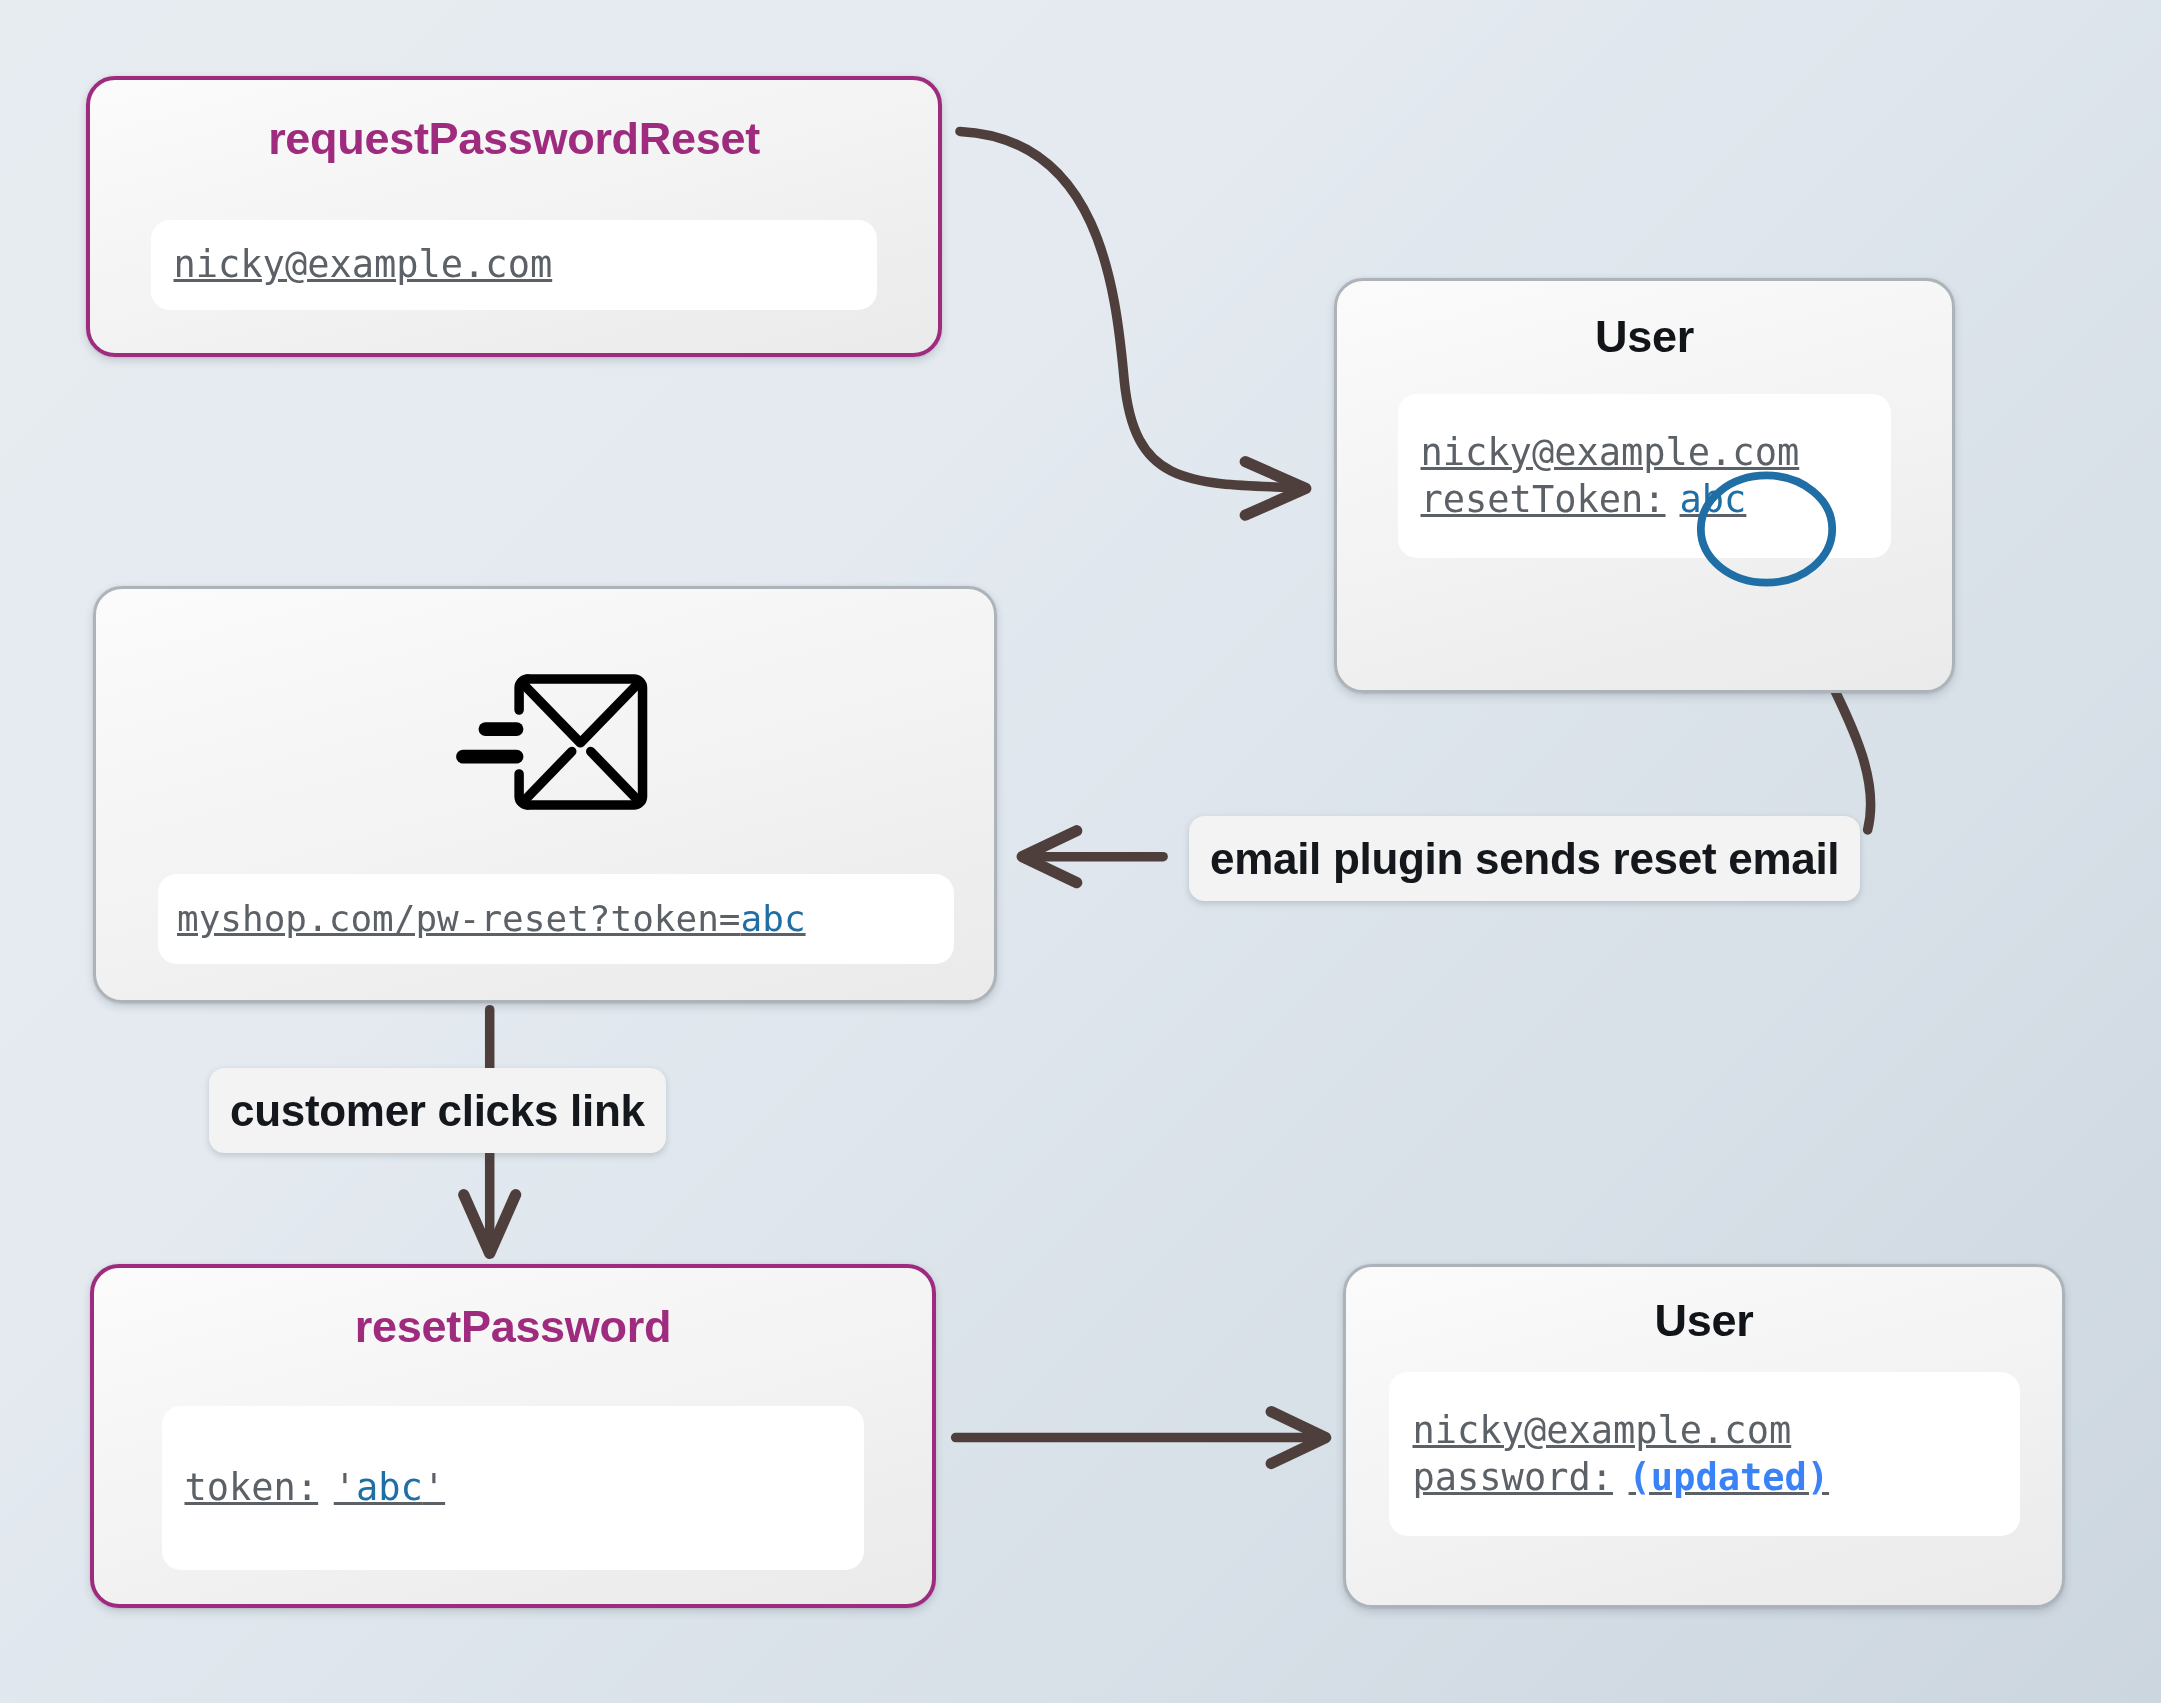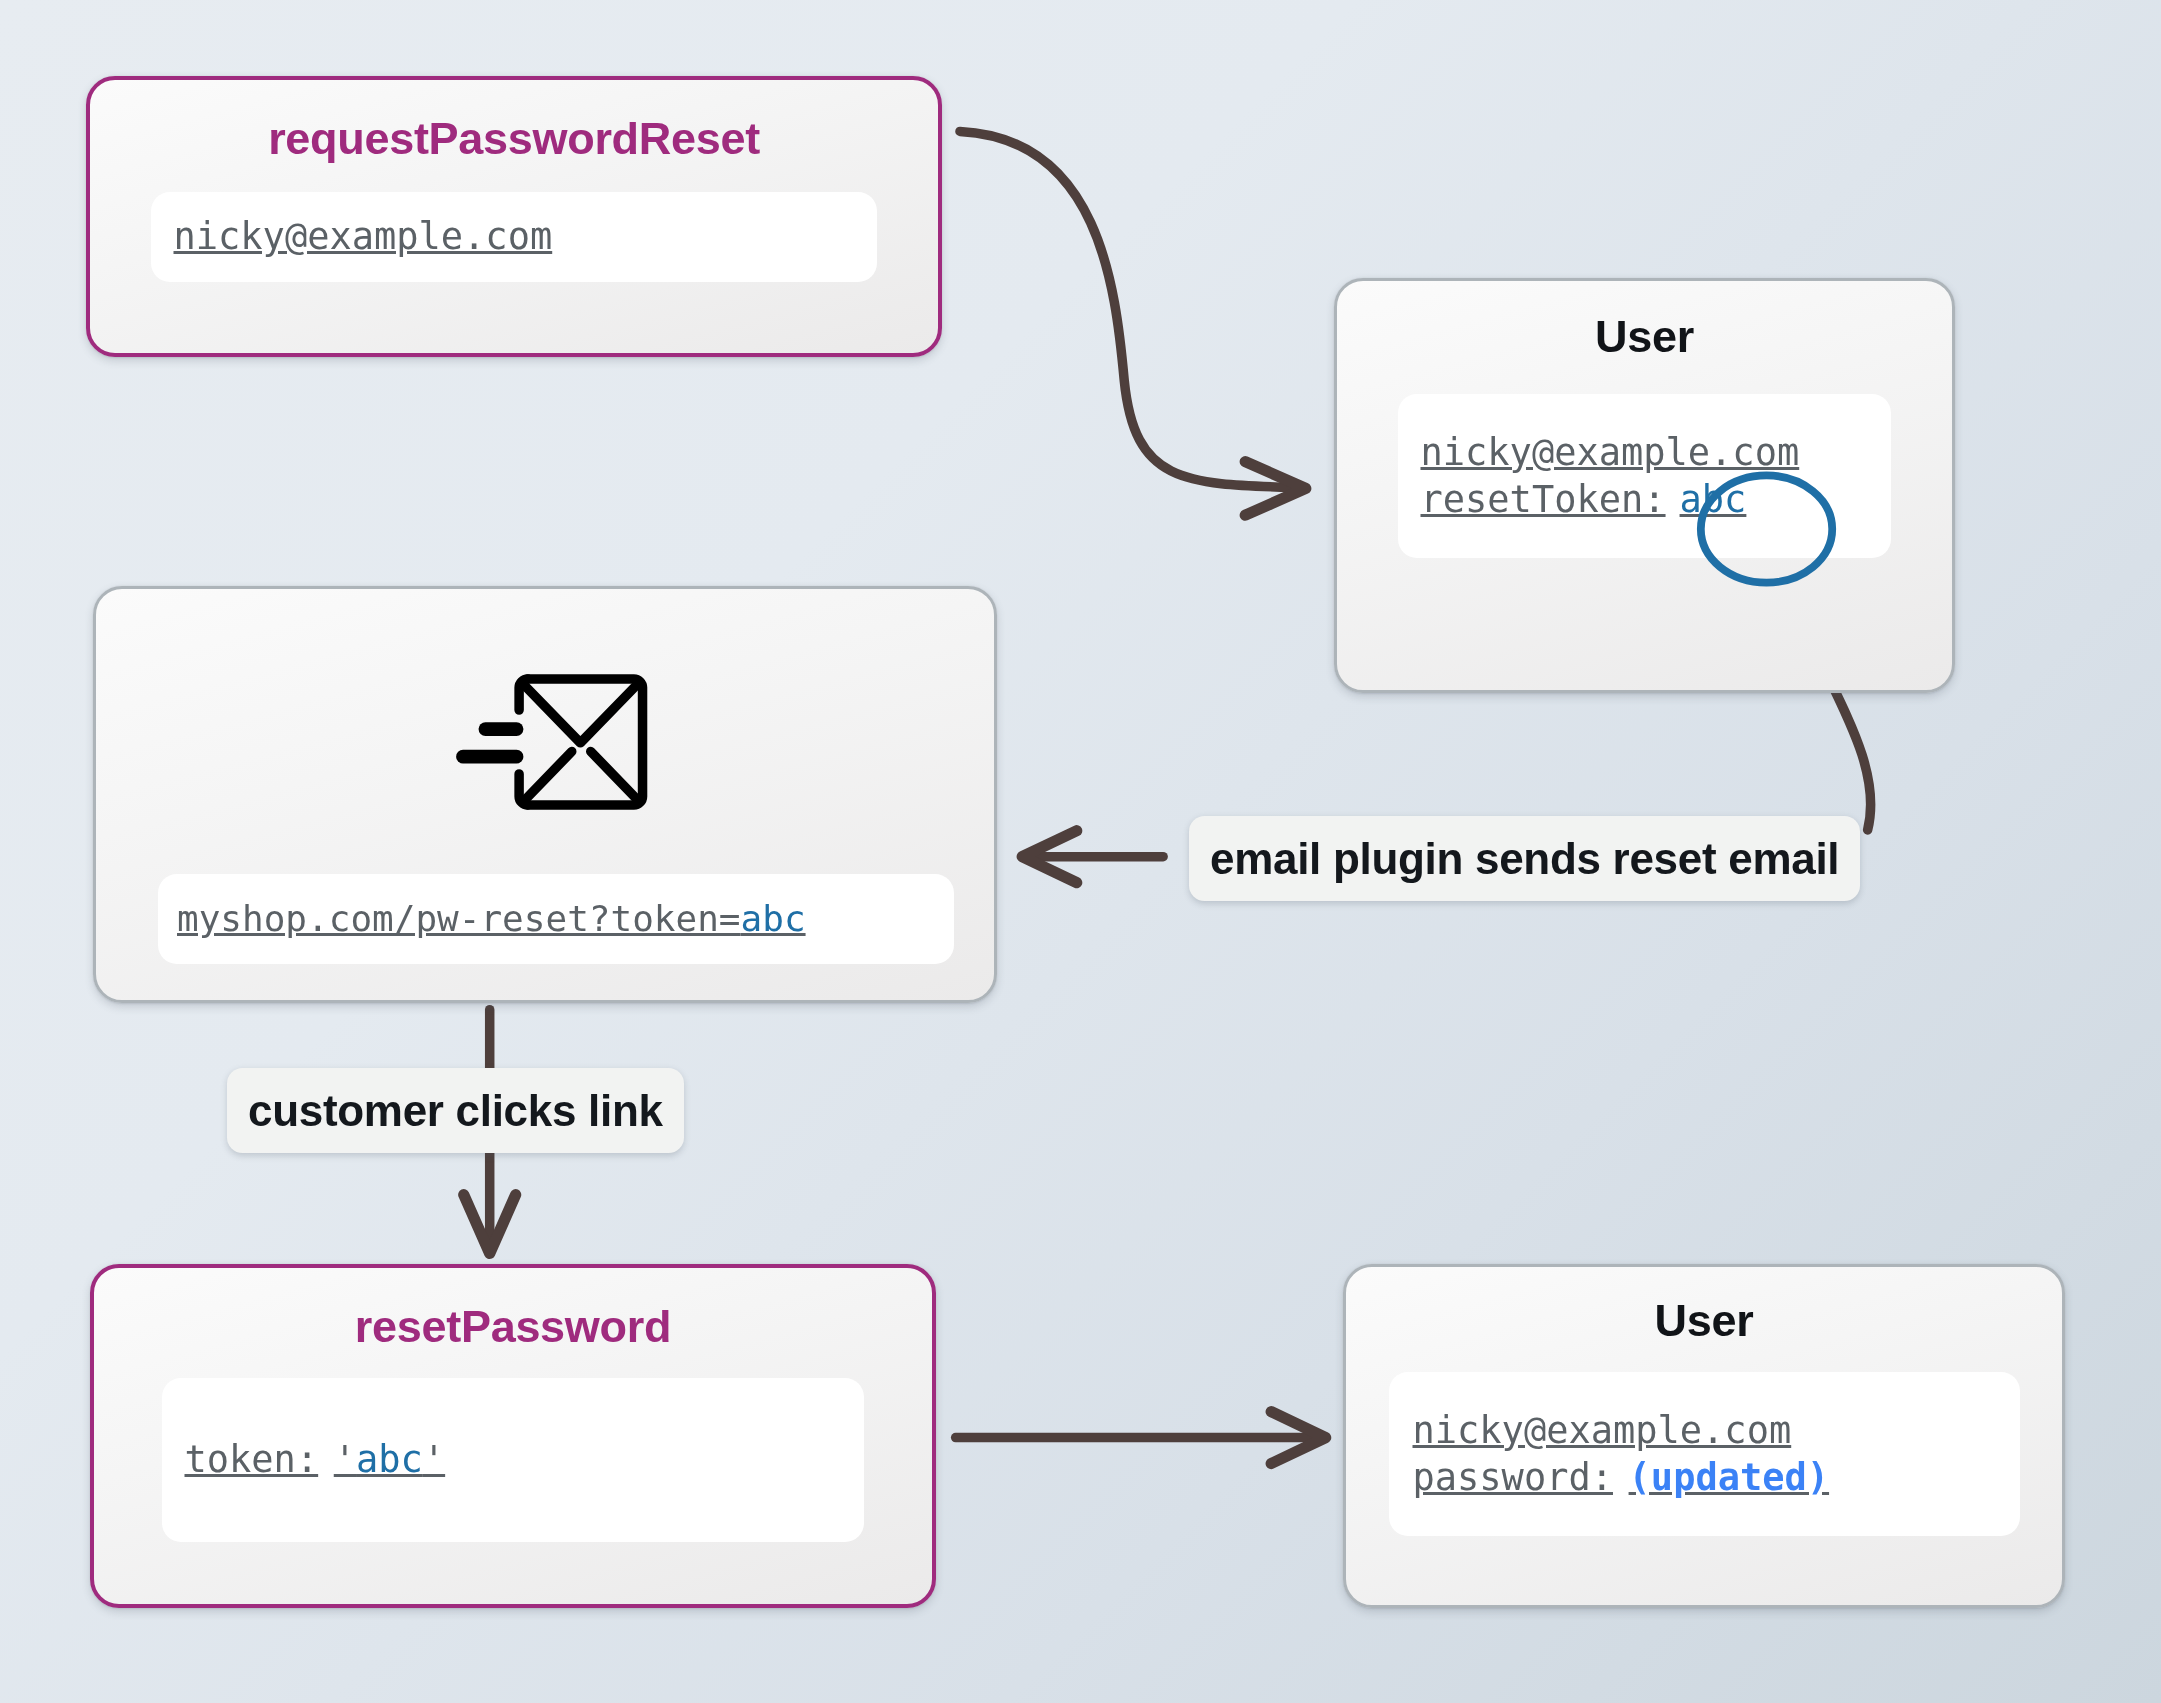--- a/index.html
+++ b/index.html
@@ -25,20 +25,21 @@
     box-sizing: border-box;
     border-radius: 29px;
     background: linear-gradient(165deg, #fbfbfb 0%, #f5f5f5 38%, #ebeaea 100%);
     box-shadow: 0 3.5px 8.6px rgba(70,80,95,0.20), 0 0.9px 1.7px rgba(70,80,95,0.14);
     display: flex;
     flex-direction: column;
     align-items: center;
   }
   .node.accent {
     border: 4.3px solid #9f2b7e;
+    gap: 28px;
   }
   .node.neutral {
     border: 3.5px solid #adb4b9;
   }
 
   .node-title {
     font-size: 45px;
     font-weight: bold;
     letter-spacing: -0.3px;
     line-height: 1;
@@ -137,21 +138,21 @@
     align-items: center;
     justify-content: center;
     white-space: nowrap;
     padding: 0 21px;
     margin-left: 24px;
   }
   #label-email-plugin {
     left: 1165px; top: 816px; height: 85px;
   }
   #label-customer-clicks {
-    left: 203px; top: 1068px; height: 85px;
+    left: 185px; top: 1068px; height: 85px;
   }
 
   
   #edges {
     position: absolute;
     left: 0; top: 0;
     width: 2162px; height: 1703px;
     pointer-events: none;
   }
   #edges-front {

